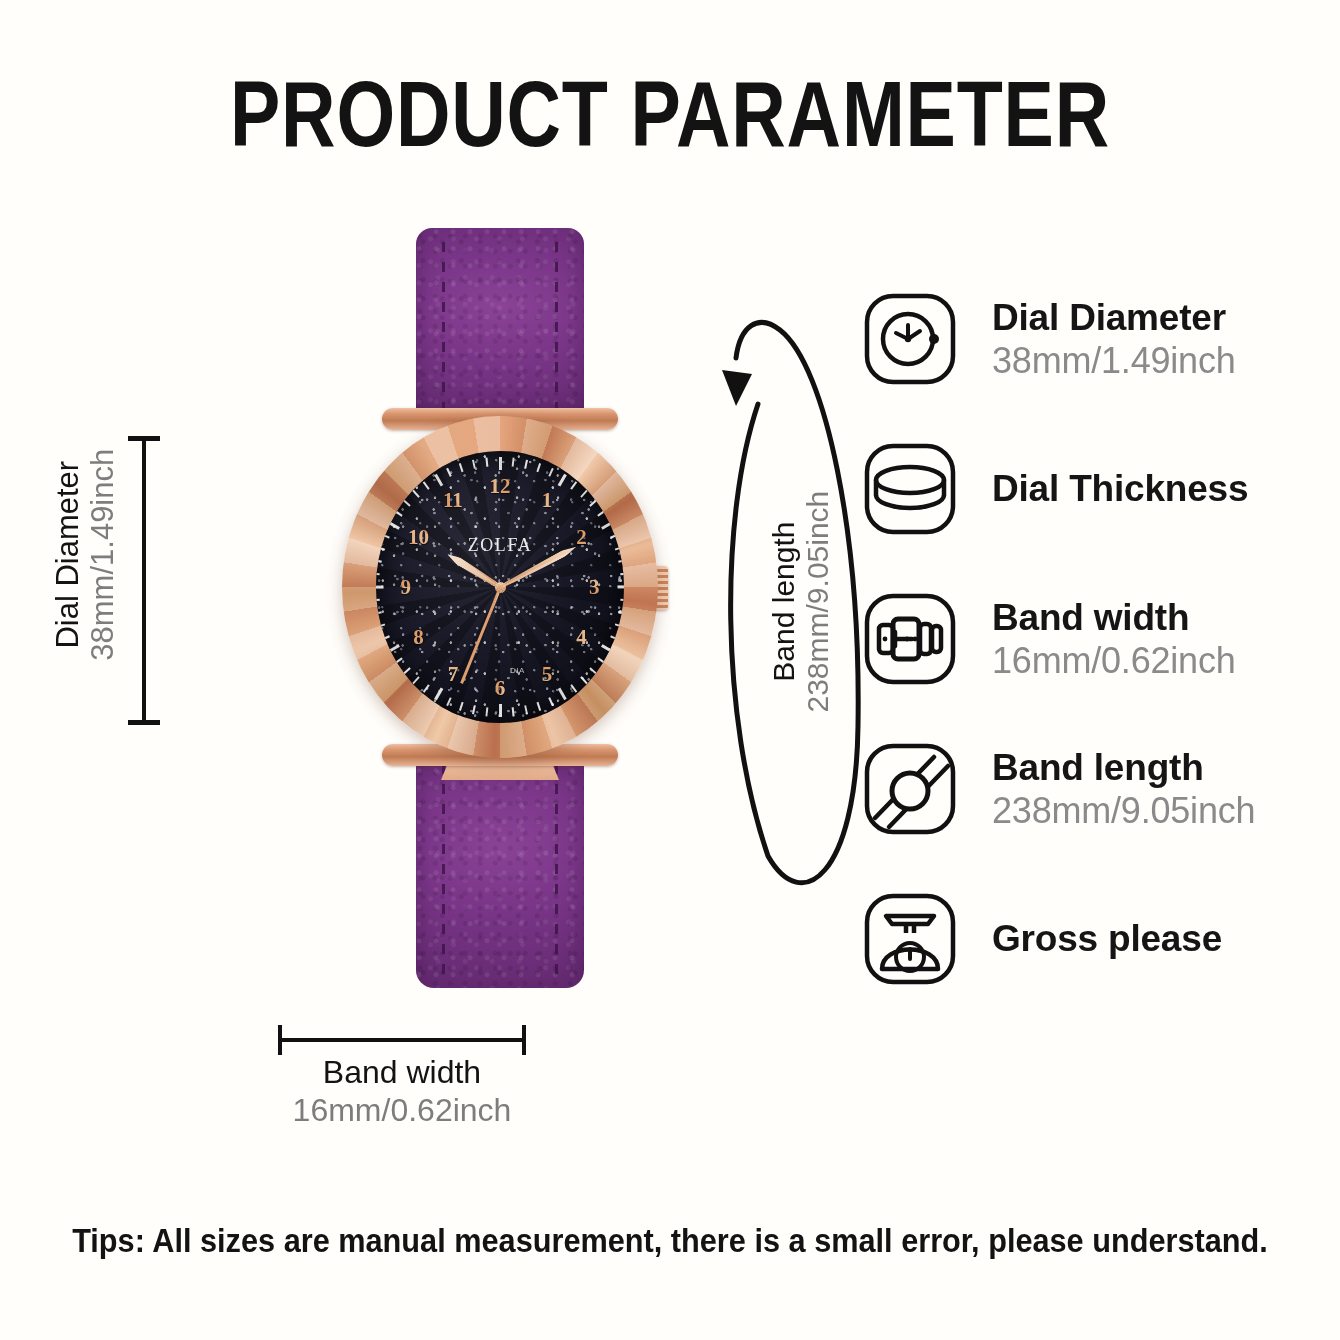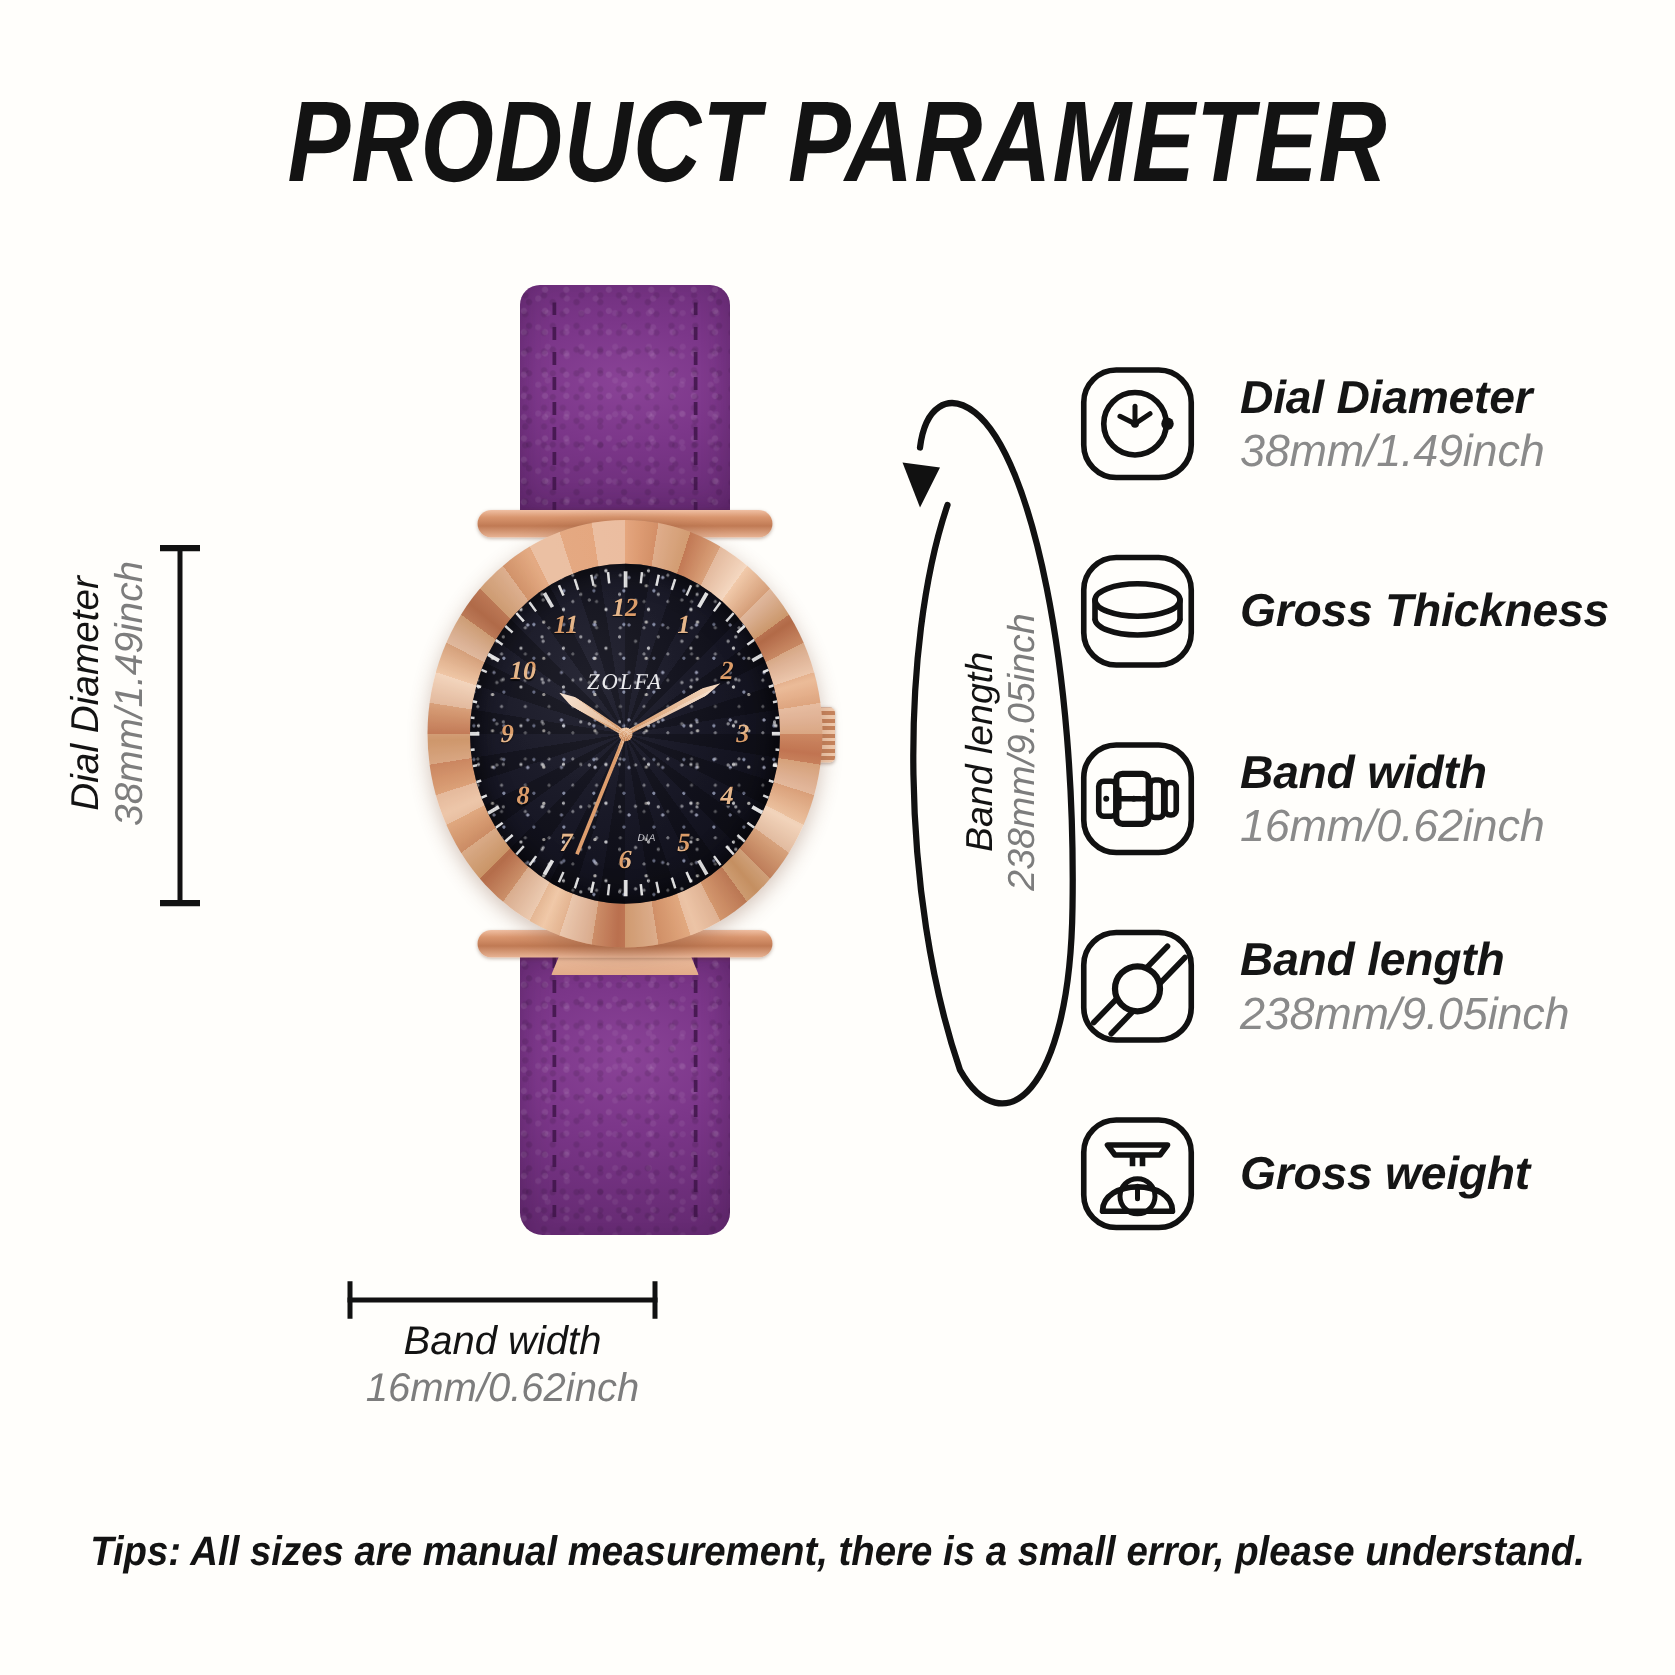--- a/index.html
+++ b/index.html
@@ -10,21 +10,20 @@
     background: #fffefb;
     font-family: "Liberation Sans", sans-serif;
     overflow: hidden;
   }
 
   .page {
     position: relative;
     width: 1340px;
     height: 1176px;
     background: #fffefb;
-    font-style: italic;
   }
 
   
   .title {
     position: absolute;
     top: 62px;
     left: 0;
     width: 1340px;
     text-align: center;
     font-size: 92px;
@@ -624,21 +623,21 @@
       <div class="spec-icon">
         <svg viewBox="0 0 96 96" width="96" height="96">
           <rect x="5" y="5" width="86" height="86" rx="26" ry="26" fill="none" stroke="#111" stroke-width="4.5"></rect>
           <ellipse cx="48" cy="39" rx="34" ry="13" fill="none" stroke="#111" stroke-width="4.5"></ellipse>
           <path d="M 14 39 L 14 54" stroke="#111" stroke-width="4.5" stroke-linecap="round"></path>
           <path d="M 82 39 L 82 54" stroke="#111" stroke-width="4.5" stroke-linecap="round"></path>
           <path d="M 14 54 A 34 13 0 0 0 82 54" fill="none" stroke="#111" stroke-width="4.5"></path>
         </svg>
       </div>
       <div class="spec-text">
-        <div class="spec-label">Gross Thickness</div>
+        <div class="spec-label">Dial Thickness</div>
       </div>
     </div>
 
     <div class="spec-row">
       <div class="spec-icon">
         <svg viewBox="0 0 96 96" width="96" height="96">
           <rect x="5" y="5" width="86" height="86" rx="26" ry="26" fill="none" stroke="#111" stroke-width="4.5"></rect>
           <rect x="17" y="34" width="14" height="28" rx="4" fill="none" stroke="#111" stroke-width="4.5"></rect>
           <rect x="31" y="28" width="26" height="40" rx="5" fill="none" stroke="#111" stroke-width="5"></rect>
           <rect x="58" y="33" width="11" height="30" rx="4" fill="none" stroke="#111" stroke-width="4.5"></rect>
@@ -676,21 +675,21 @@
         <svg viewBox="0 0 96 96" width="96" height="96">
           <rect x="5" y="5" width="86" height="86" rx="26" ry="26" fill="none" stroke="#111" stroke-width="4.5"></rect>
           <path d="M 24 25 L 72 25 L 66 33 L 30 33 Z" fill="none" stroke="#111" stroke-width="4.5" stroke-linejoin="round"></path>
           <path d="M 44 33 L 44 42 M 52 33 L 52 42" stroke="#111" stroke-width="4.5"></path>
           <path d="M 20 78 C 20 52, 76 52, 76 78 Z" fill="none" stroke="#111" stroke-width="4.5" stroke-linejoin="round"></path>
           <circle cx="48" cy="66" r="14" fill="none" stroke="#111" stroke-width="4"></circle>
           <path d="M 48 58 L 48 68" stroke="#111" stroke-width="4" stroke-linecap="round"></path>
         </svg>
       </div>
       <div class="spec-text">
-        <div class="spec-label">Gross weight</div>
+        <div class="spec-label">Gross please</div>
       </div>
     </div>
 
   </div>
 
   <div class="tips">Tips: All sizes are manual measurement, there is a small error, please understand.</div>
 
 </div>
 
 </body></html>

